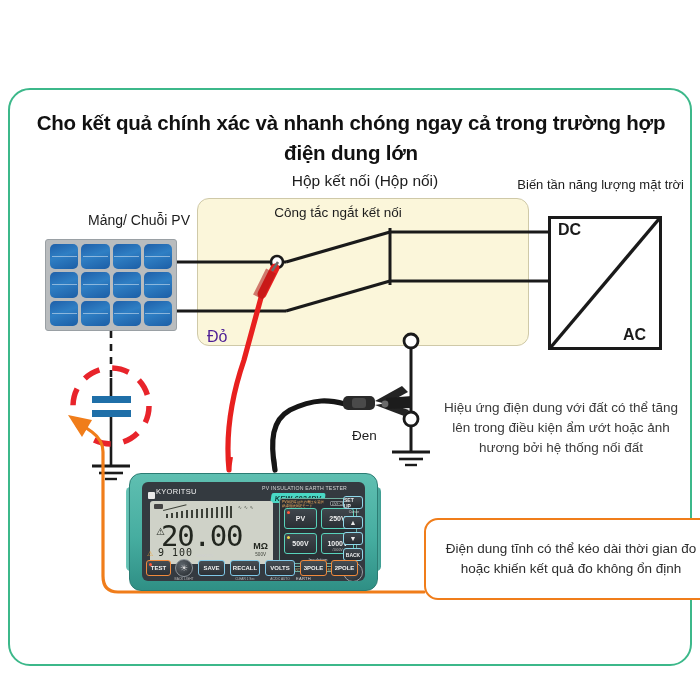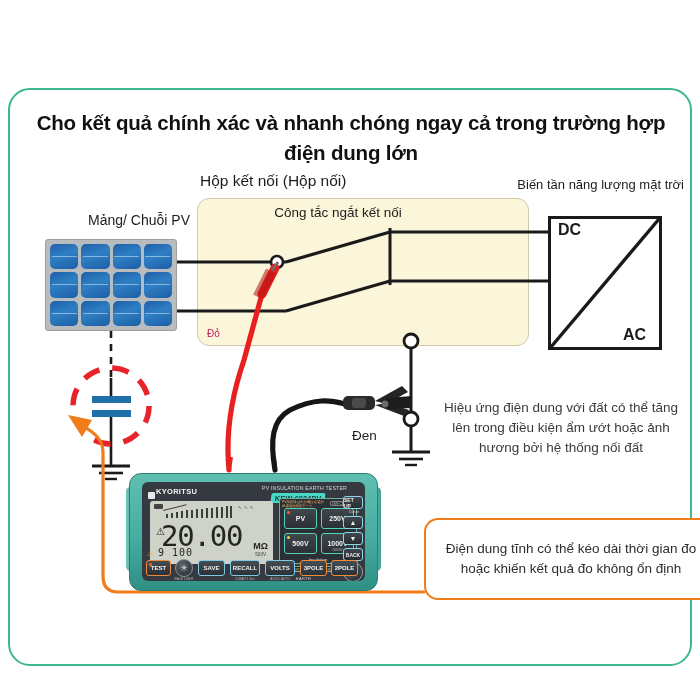--- a/index.html
+++ b/index.html
@@ -44,36 +44,37 @@
     left: 197px; top: 198px;
     width: 332px; height: 148px;
     background: #fbf6da;
     border: 1.4px solid #cfc9a8;
     border-radius: 12px;
   }
   .jbox-title {
     position: absolute;
     left: 200px; top: 172px;
     width: 330px;
+    text-align: center;
     font-size: 15.5px;
     color: #1c1c1c;
   }
   .switch-label {
     position: absolute;
     left: 218px; top: 205px;
     width: 240px;
     text-align: center;
     font-size: 13.5px;
     color: #1c1c1c;
   }
   .red-label {
     position: absolute;
     left: 207px; top: 328px;
-    font-size: 10px;
-    color: #be185d;
+    font-size: 16px;
+    color: #4c1d95;
   }
   .black-label {
     position: absolute;
     left: 352px; top: 428px;
     font-size: 13.5px;
     color: #1c1c1c;
   }
 
   
   .pv-label {
@@ -186,21 +187,21 @@
   .meter-ear-r { right: -3px; }
   .meter-face {
     position: absolute;
     left: 13px; top: 9px; right: 13px; bottom: 10px;
     background: #343a40;
     border-radius: 6px;
     overflow: hidden;
   }
   .brand {
     position: absolute; left: 8px; top: 5px;
-    font-size: 7.5px; font-weight: bold; color: #f2f2f2;
+    font-size: 7.5px; font-weight: normal; color: #f2f2f2;
     letter-spacing: 0.3px;
   }
   .brand-mark {
     position: absolute; left: -8px; top: 4.5px;
     width: 7px; height: 7px; background: #e9e9e9; border-radius: 1px;
   }
   .dev-type {
     position: absolute; left: 120px; top: 3px;
     font-size: 5.2px; color: #d6d6d6; letter-spacing: .2px;
     white-space: nowrap;

